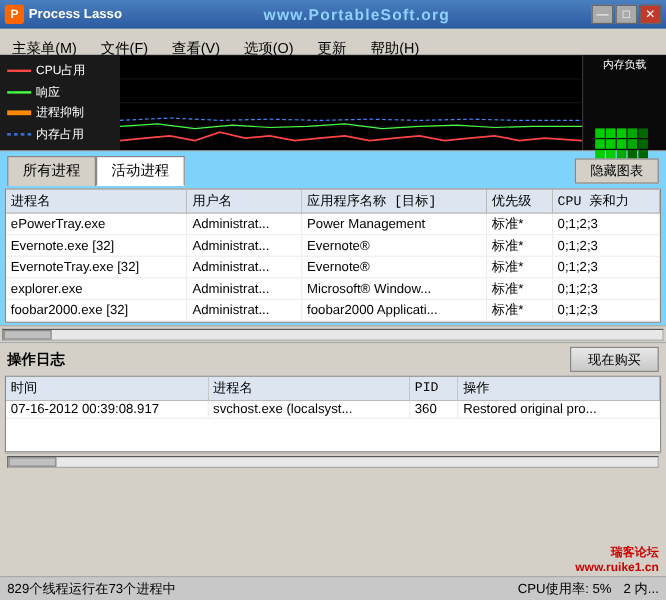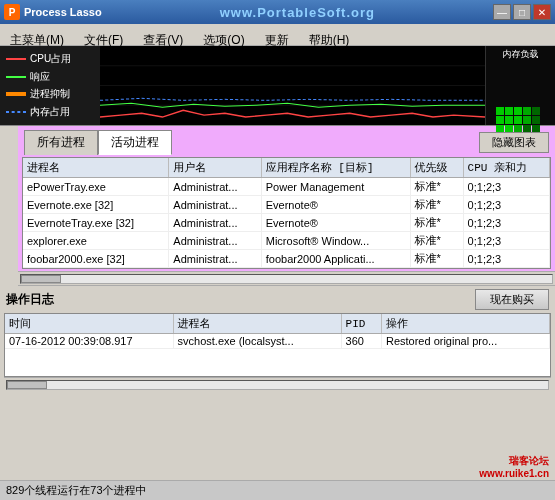--- a/index.html
+++ b/index.html
@@ -151,23 +151,22 @@
     .memory-cell {
       width: 8px;
       height: 8px;
       background: #006600;
     }
     .memory-cell.active { background: #00cc00; }
     .memory-cell.medium { background: #00aa00; }
 
     
     .process-area {
-      background: #f0abfc;
+      background: #7dd3fc;
       border-bottom: 1px solid #aaa;
-      margin-left: 18px;
     }
     .process-tabs-row {
       display: flex;
       align-items: flex-end;
       justify-content: space-between;
       padding: 4px 6px 0;
     }
     .process-tabs {
       display: flex;
       gap: 0;
@@ -519,18 +518,22 @@
 
   <div class="log-scroll">
     <div class="h-scroll-track">
       <div class="h-scroll-thumb"></div>
     </div>
   </div>
 </div>
 
 <div class="status-bar">
   <span>829个线程运行在73个进程中</span>
+  <div class="status-right">
+    <span>CPU使用率: 5%</span>
+    <span>2 内...</span>
+  </div>
 </div>
 
 <div class="watermark">
   <div>瑞客论坛</div>
   <div>www.ruike1.cn</div>
 </div>
 
 </body></html>

